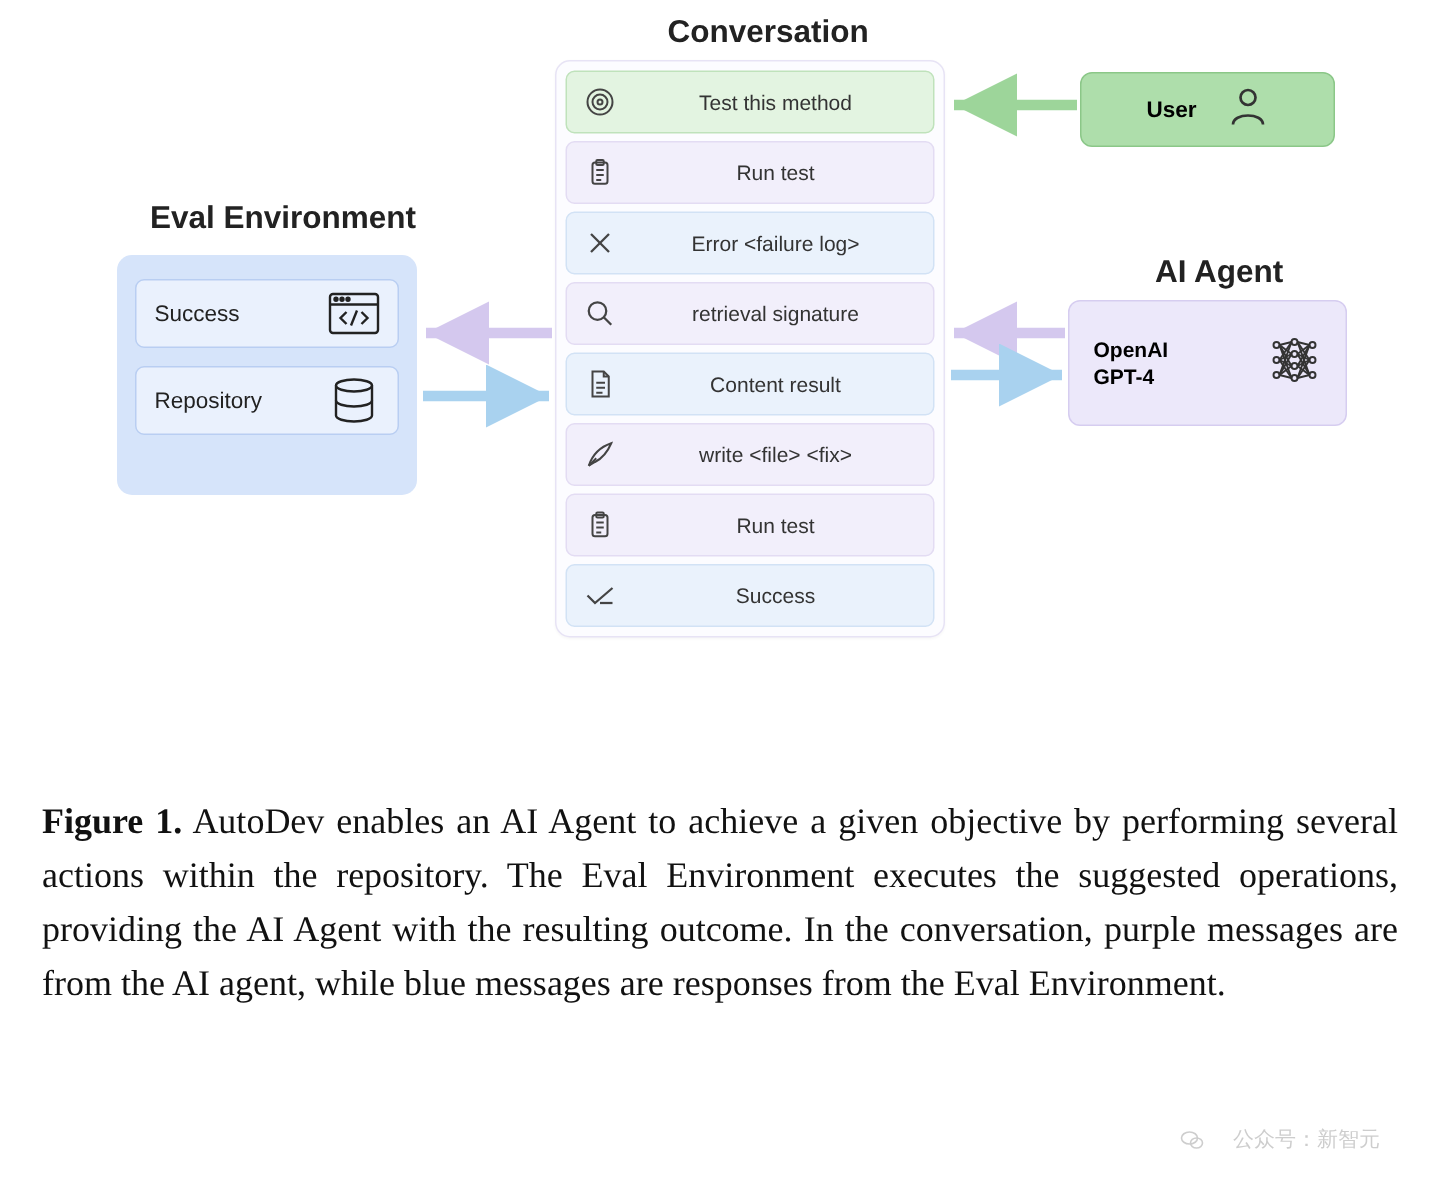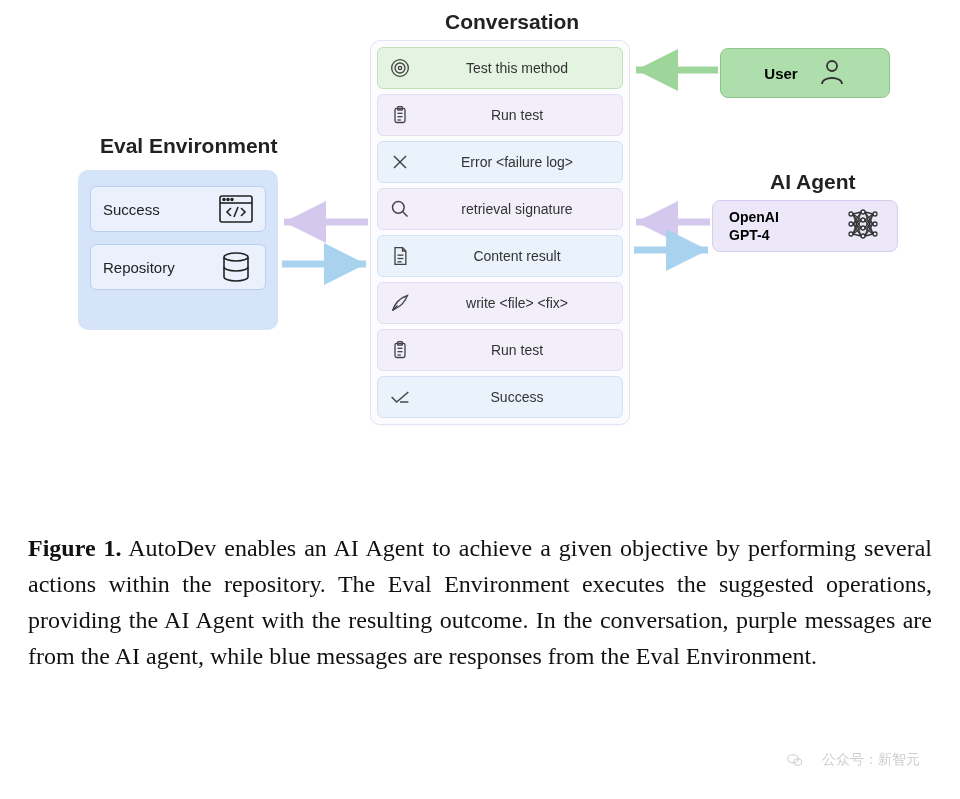--- a/index.html
+++ b/index.html
@@ -87,21 +87,21 @@
     display: flex; align-items: center; justify-content: center;
     gap: 20px;
     font-weight: 600;
     font-size: 15px;
   }
   .agent-box {
     position: absolute;
     left: 712px;
     top: 200px;
     width: 186px;
-    height: 52px;
+    height: 84px;
     background: #ece8fa;
     border: 1px solid #d6cdf0;
     border-radius: 8px;
     display: flex; align-items: center; justify-content: space-between;
     padding: 10px 16px;
     font-size: 14px;
     font-weight: 600;
     line-height: 1.3;
   }
   .caption {

